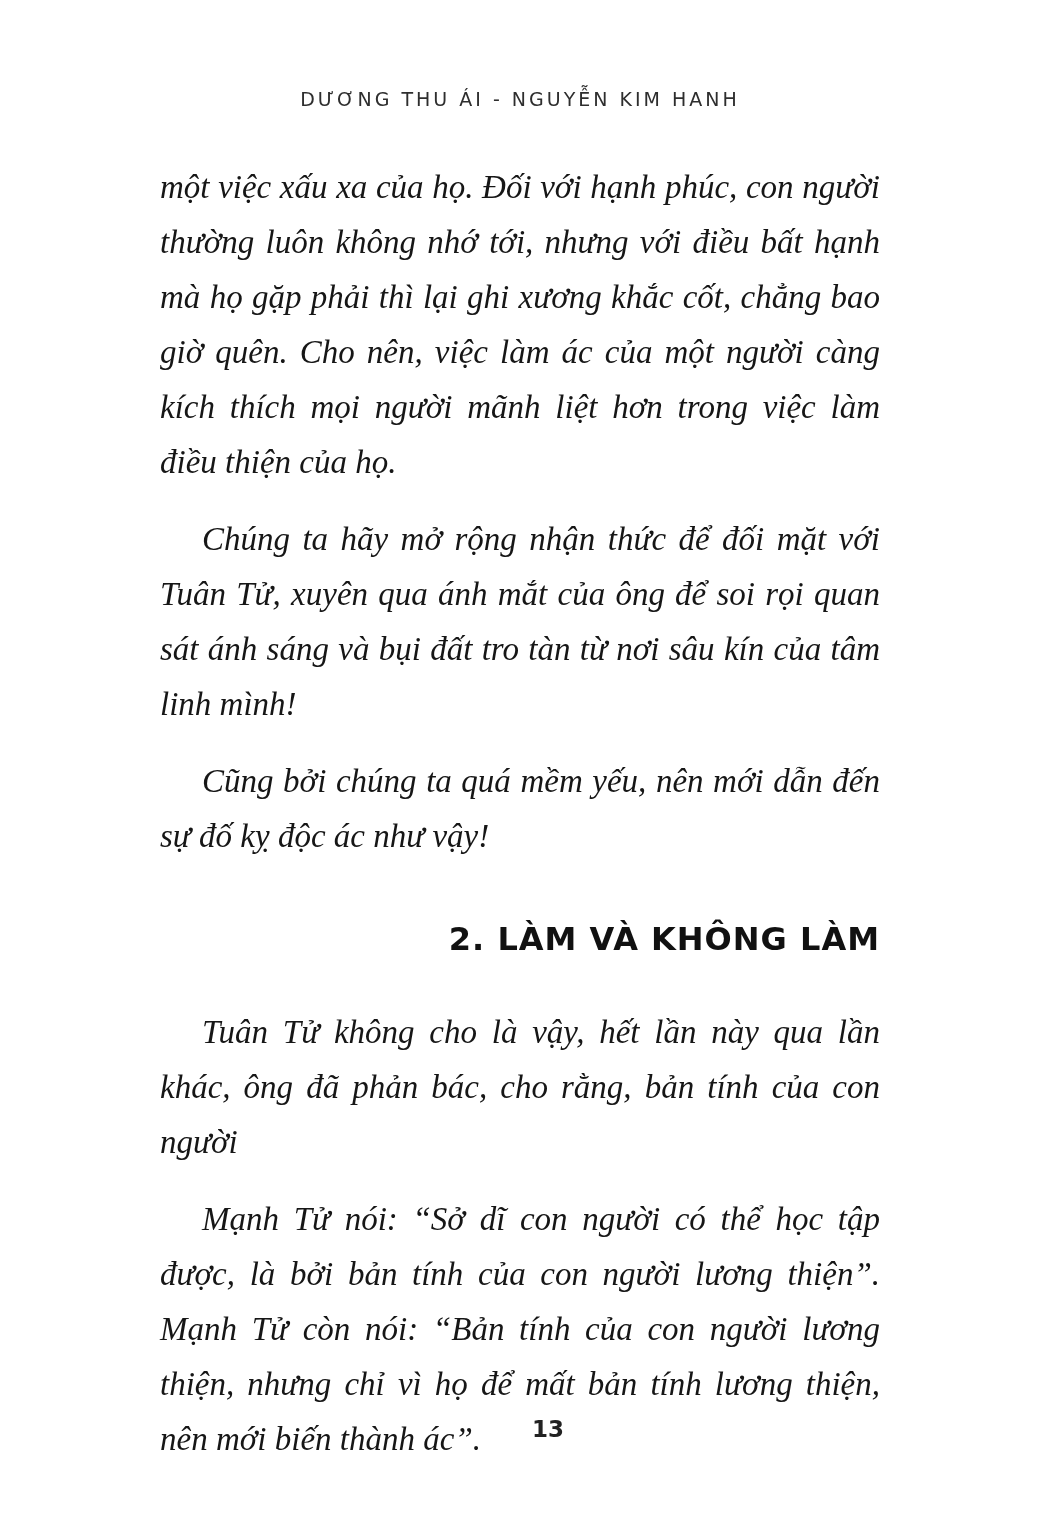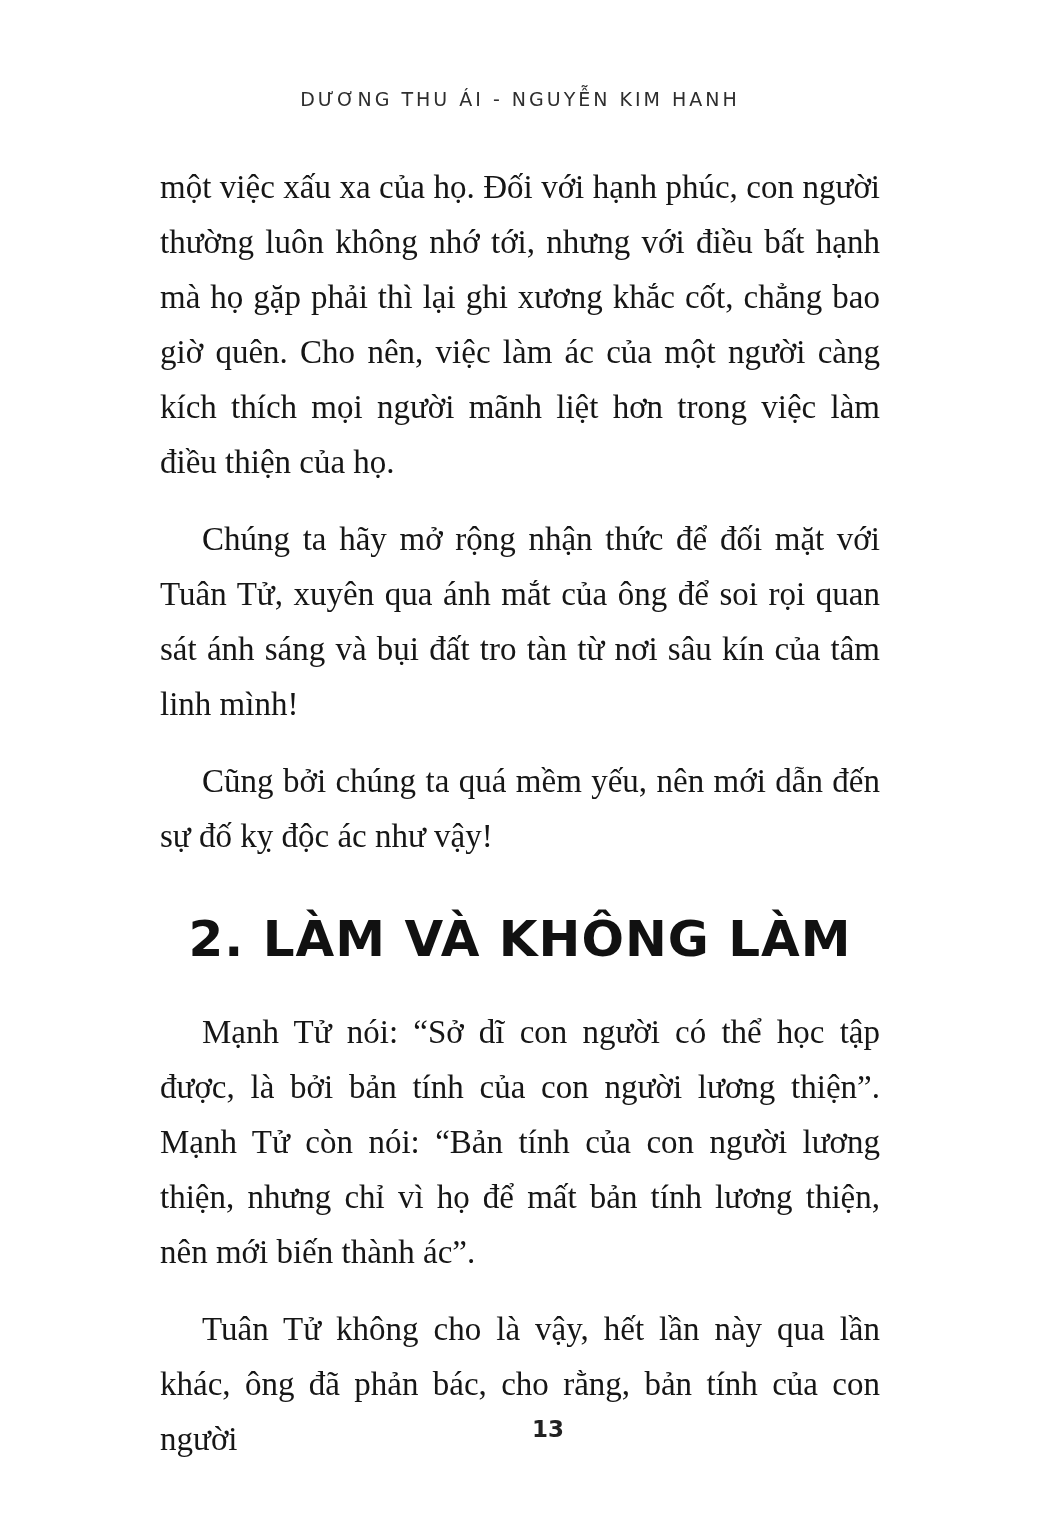--- a/index.html
+++ b/index.html
@@ -30,32 +30,33 @@
     margin: 50px auto 0 auto;
     font-family: "Liberation Serif", "DejaVu Serif", serif;
     font-size: 33px;
     line-height: 55px;
     color: #161616;
     text-align: justify;
   }
   .body-text p {
     margin: 0 0 22px 0;
     text-indent: 42px;
+    font-style: italic;
   }
   .body-text p.continuation {
     text-indent: 0;
   }
   .section-heading {
     font-family: "DejaVu Sans", "Liberation Sans", sans-serif;
-    font-size: 50px;
+    font-size: 32px;
     font-weight: 700;
     letter-spacing: 1px;
     color: #111111;
     margin: 48px 0 38px 0;
-    text-align: center;
+    text-align: right;
     text-indent: 0;
   }
   .page-number {
     position: absolute;
     bottom: 86px;
     left: 0;
     width: 100%;
     text-align: center;
     font-family: "DejaVu Sans", "Liberation Sans", sans-serif;
     font-size: 23px;
@@ -74,21 +75,21 @@
   <div class="body-text">
 
     <p class="continuation">một việc xấu xa của họ. Đối với hạnh phúc, con người thường luôn không nhớ tới, nhưng với điều bất hạnh mà họ gặp phải thì lại ghi xương khắc cốt, chẳng bao giờ quên. Cho nên, việc làm ác của một người càng kích thích mọi người mãnh liệt hơn trong việc làm điều thiện của họ.</p>
 
     <p>Chúng ta hãy mở rộng nhận thức để đối mặt với Tuân Tử, xuyên qua ánh mắt của ông để soi rọi quan sát ánh sáng và bụi đất tro tàn từ nơi sâu kín của tâm linh mình!</p>
 
     <p>Cũng bởi chúng ta quá mềm yếu, nên mới dẫn đến sự đố kỵ độc ác như vậy!</p>
 
     <h2 class="section-heading">2. LÀM VÀ KHÔNG LÀM</h2>
 
+    <p>Tuân Tử không cho là vậy, hết lần này qua lần khác, ông đã phản bác, cho rằng, bản tính của con người</p>
+
     <p>Mạnh Tử nói: “Sở dĩ con người có thể học tập được, là bởi bản tính của con người lương thiện”. Mạnh Tử còn nói: “Bản tính của con người lương thiện, nhưng chỉ vì họ để mất bản tính lương thiện, nên mới biến thành ác”.</p>
-
-    <p>Tuân Tử không cho là vậy, hết lần này qua lần khác, ông đã phản bác, cho rằng, bản tính của con người</p>
 
   </div>
 
   <div class="page-number">13</div>
 
 </div>
 
 </body></html>

